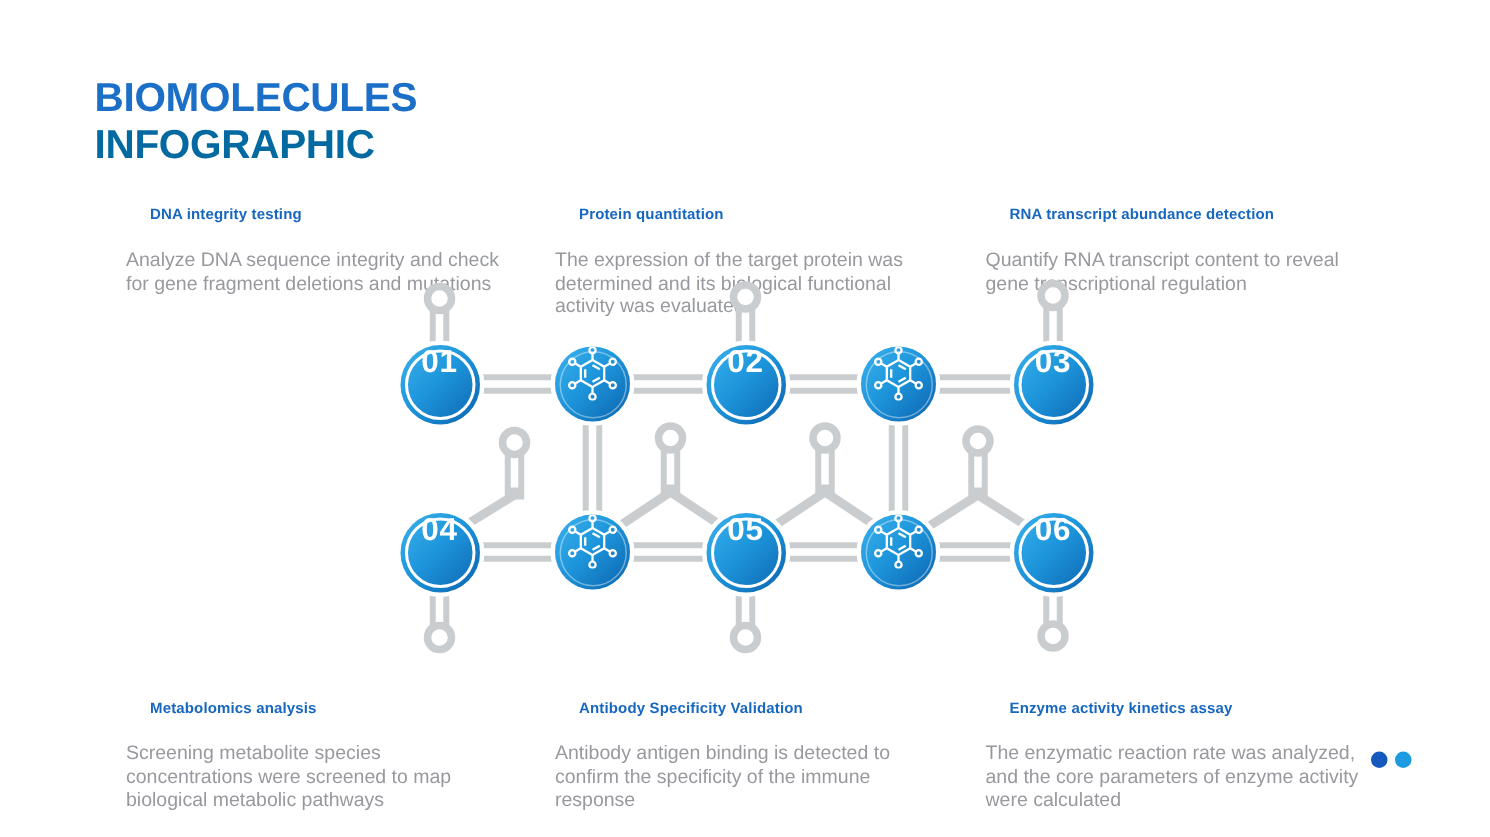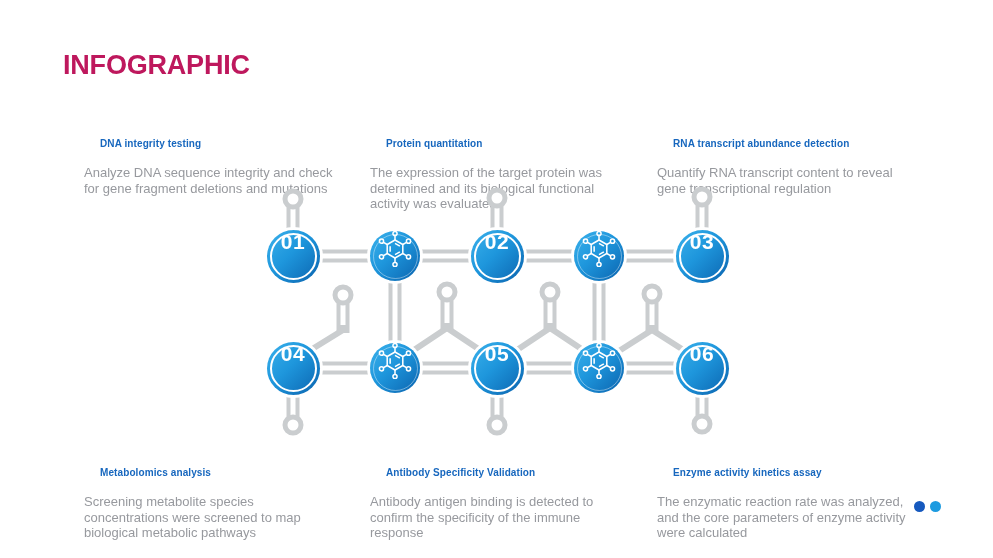--- a/index.html
+++ b/index.html
@@ -7,21 +7,21 @@
   body {
     width:993px; height:558px; position:relative; overflow:hidden;
     background:#ffffff;
     font-family:"Liberation Sans", sans-serif;
   }
 
   
   .title-block { position:absolute; left:63px; top:50px; line-height:31px; }
   .title-line { font-size:27px; font-weight:800; letter-spacing:-0.2px; }
   .title-line.l1 { color:#1B6FC7; }
-  .title-line.l2 { color:#be185d; }
+  .title-line.l2 { color:#0369a1; }
 
   
   .section { position:absolute; width:258px; }
   .sec-0 { left:84px;  top:122px; }
   .sec-1 { left:370px; top:122px; }
   .sec-2 { left:657px; top:122px; }
   .sec-3 { left:84px;  top:451px; }
   .sec-4 { left:370px; top:451px; }
   .sec-5 { left:657px; top:451px; }
   .section h3 {
@@ -54,20 +54,21 @@
   .dot { position:absolute; width:11px; height:11px; border-radius:50%; top:500.5px; }
   .dot-1 { left:913.5px; background:#1659BE; }
   .dot-2 { left:929.5px; background:#1D9BE0; }
 
   svg.connectors { position:absolute; left:0; top:0; }
 </style>
 </head>
 <body>
 
 <div class="title-block">
+  <div class="title-line l1">BIOMOLECULES</div>
   <div class="title-line l2">INFOGRAPHIC</div>
 </div>
 
 <div class="section sec-0">
   <h3>DNA integrity testing</h3>
   <p>Analyze DNA sequence integrity and check for gene fragment deletions and mutations</p>
 </div>
 <div class="section sec-1">
   <h3>Protein quantitation</h3>
   <p>The expression of the target protein was determined and its biological functional activity was evaluated</p>

